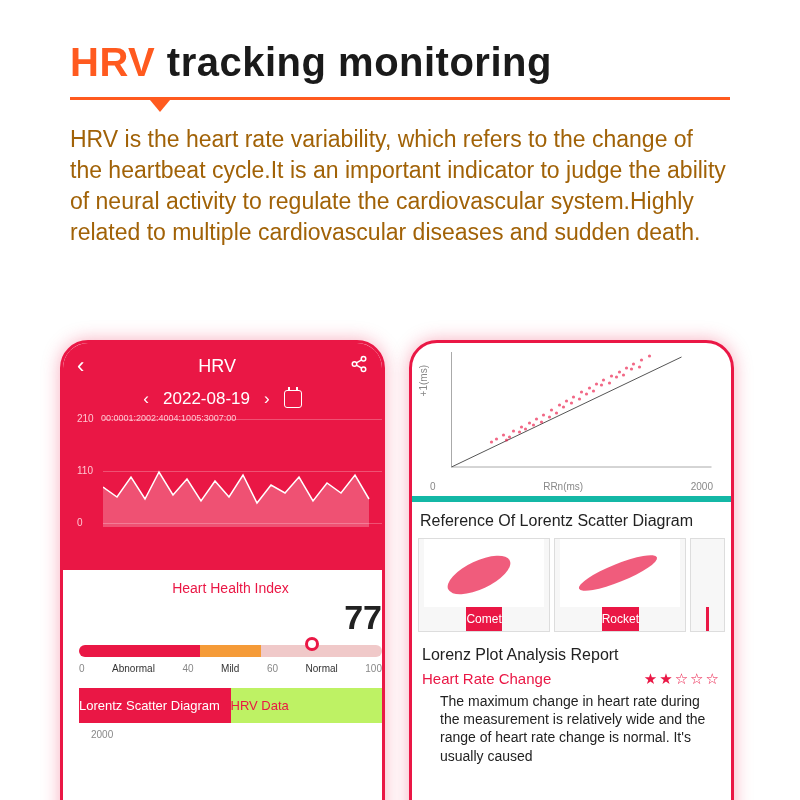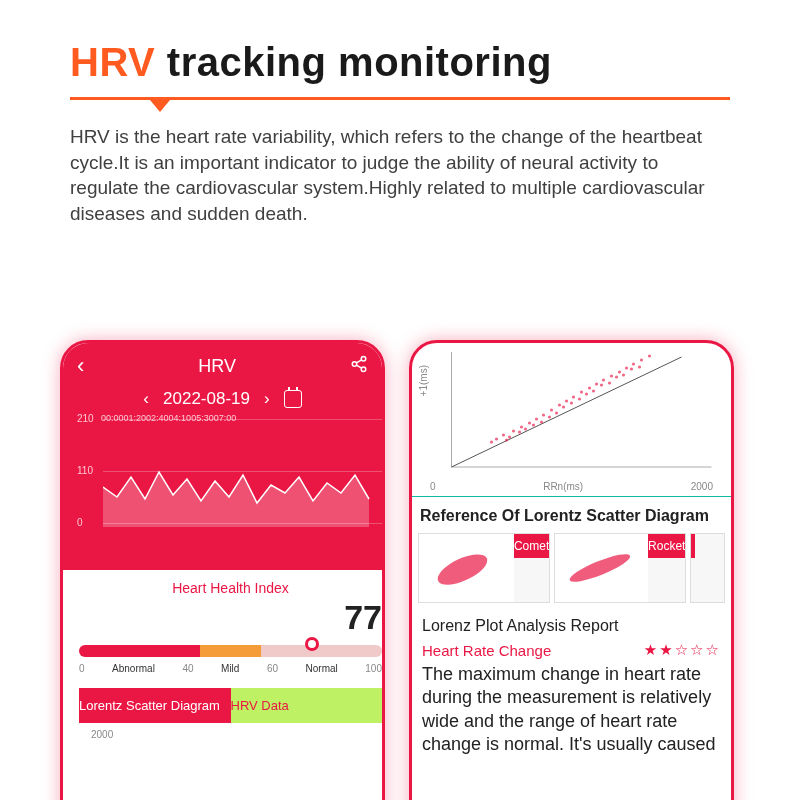--- a/index.html
+++ b/index.html
@@ -2,21 +2,21 @@
 <html><head>
 <meta charset="utf-8">
 <style>
 * { box-sizing: border-box; margin: 0; padding: 0; }
 html, body { width: 800px; height: 800px; overflow: hidden; font-family: Arial, Helvetica, sans-serif; background: #fff; }
 .page { width: 800px; height: 800px; background: #fff; position: relative; padding: 40px 70px 0 70px; }
 .headline { font-size: 40px; font-weight: 700; color: #1a1a1a; letter-spacing: 0.5px; }
 .headline .accent { color: #ff5a1f; }
 .rule { margin-top: 12px; height: 3px; background: #ff5a1f; position: relative; }
 .rule::after { content:""; position:absolute; left:80px; top:3px; width:0; height:0; border-left:10px solid transparent; border-right:10px solid transparent; border-top:12px solid #ff5a1f; }
-.desc { margin-top: 24px; font-size: 19px; line-height: 1.35; color: #404040; }
+.desc { margin-top: 24px; font-size: 23px; line-height: 1.35; color: #a16207; }
 
 .phones { position: absolute; left: 60px; right: 60px; top: 340px; display: flex; gap: 24px; }
 .phone { width: 325px; height: 560px; border: 3px solid #ea1745; border-radius: 28px; overflow: hidden; background: #fff; box-shadow: 0 0 18px rgba(234,23,69,0.35); display:flex; flex-direction:column; }
 
 
 .p1-top { background: #ea1745; color: #fff; padding: 10px 14px 16px 14px; }
 .p1-titlebar { display:flex; align-items:center; justify-content:space-between; }
 .chev { font-size: 22px; }
 .share { font-size: 18px; }
 .p1-title { font-size: 18px; font-weight: 500; }
@@ -49,32 +49,32 @@
 .tab.inactive { background:#bef264; color:#ea1745; }
 
 .lorentz-local { padding: 6px 12px 0 12px; font-size:10px; color:#888; }
 
 
 .p2-body { padding: 0; }
 .scatter-head { padding: 4px 8px 0 8px; }
 .scatter-svg { width:100%; height:130px; }
 .scatter-xaxis { display:flex; justify-content:space-between; font-size:10px; color:#888; padding:0 10px 4px 10px; }
 .ylabel { position:absolute; left:6px; top:22px; font-size:10px; color:#888; writing-mode:vertical-rl; transform:rotate(180deg); }
-.ref-title { font-size:16px; color:#222; padding:10px 0 8px 8px; border-top:1px solid #14b8a6; font-weight:700; }
+.ref-title { font-size:16px; color:#222; padding:10px 0 8px 8px; border-top:6px solid #14b8a6; font-weight:400; }
 .ref-cards { display:flex; gap:4px; padding:0 6px; }
-.ref-card { flex:1; min-width:0; border:1px solid #ddd; background:#f7f7f7; display:flex; flex-direction:row; align-items:flex-start; }
+.ref-card { flex:1; min-width:0; border:1px solid #ddd; background:#f7f7f7; display:flex; flex-direction:column; align-items:center; }
 .ref-plot { height:68px; background:#fff; position:relative; overflow:hidden; }
 .ref-label { background:#ea1745; color:#fff; font-size:12px; text-align:center; padding:5px 0; }
 
 .report-title { font-size:16px; color:#222; padding:14px 26px 6px 10px; font-weight:400; }
-.hrchange { display:flex; align-items:center; justify-content:space-between; padding:0 10px; }
+.hrchange { display:flex; justify-content:space-between; padding:0 10px; }
 .hrchange .t { color:#ea1745; font-size:15px; font-weight:500; }
 .stars { color:#ea1745; font-size:15px; letter-spacing:2px; }
 .stars .empty { color:#ea1745; }
-.report-body { font-size:18px; color:#222; padding:4px 10px 0 10px; line-height:1.3; }
+.report-body { font-size:14px; color:#222; padding:4px 10px 0 28px; line-height:1.3; }
 
 svg .spark-fill { fill: rgba(255,255,255,0.25); }
 svg .spark-line { stroke:#fff; stroke-width:1.5; fill:none; }
 </style>
 </head>
 <body>
 
 <div class="page">
   <div class="headline">
     <span class="accent">HRV</span><span> tracking monitoring</span>

